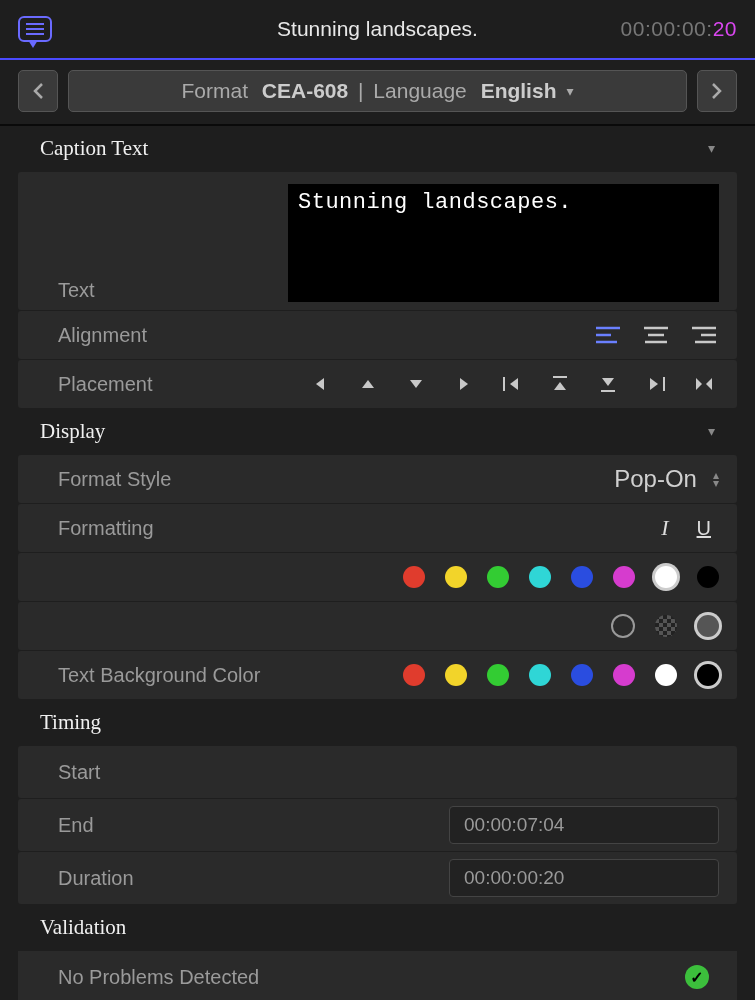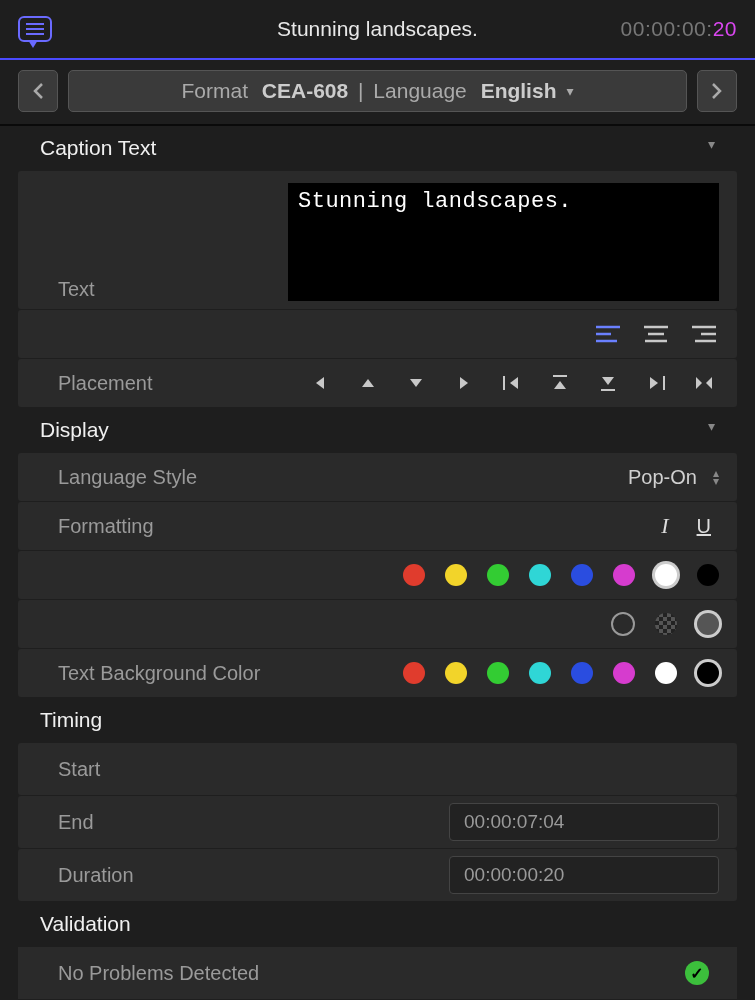--- a/index.html
+++ b/index.html
@@ -89,22 +89,23 @@
     gap: 4px;
   }
   .format-dropdown .bold { color: #ccc; font-weight: 600; }
   .chev-down { margin-left: 6px; font-size: 14px; }
 
   .section-header {
     padding: 10px 40px 10px 40px;
     color: #f0f0f0;
     font-size: 21px;
     display: flex;
-    align-items: flex-start;
+    align-items: center;
     justify-content: space-between;
+    font-family: Liberation Serif, serif;
   }
   .section-header .chev { color: #888; font-size: 14px; }
 
   .row {
     display: flex;
     align-items: center;
     padding: 8px 18px 8px 40px;
     min-height: 48px;
     background: #2a2a2a;
     margin: 1px 18px;
@@ -149,21 +150,21 @@
     align-items: center;
     justify-content: center;
     color: #c8c8c8;
     margin-left: 10px;
   }
   .align-btn.active { color: #6a80ff; }
   .align-btn svg, .place-btn svg { display:block; }
 
   .display-style-val {
     color: #d0d0d0;
-    font-size: 20px;
+    font-size: 24px;
     margin-right: 2px;
   }
   .updown {
     color: #888;
     font-size: 12px;
     line-height: 8px;
     display: flex;
     flex-direction: column;
     margin-left: 6px;
   }
@@ -276,20 +277,21 @@
   <span>Caption Text</span>
   <span class="chev">▾</span>
 </div>
 
 <div class="row text-row">
   <div class="row-label">Text</div>
   <textarea class="text-editor" style="">Stunning landscapes.</textarea>
 </div>
 
 <div class="row">
+  <div class="row-label">Alignment</div>
   <div class="row-content">
     <span class="align-btn active">
       <svg width="26" height="20">
           <g stroke="#6a80ff" stroke-width="2.5">
             <line x1="1" y1="3" x2="25" y2="3"></line>
             <line x1="1" y1="10" x2="16" y2="10"></line>
             <line x1="1" y1="17" x2="22" y2="17"></line>
           </g>
         </svg>
     </span>
@@ -369,21 +371,21 @@
       </span>
   </div>
 </div>
 
 <div class="section-header">
   <span>Display</span>
   <span class="chev">▾</span>
 </div>
 
 <div class="row">
-  <div class="row-label">Language Style</div>
+  <div class="row-label">Format Style</div>
   <div class="row-content">
     <span class="display-style-val">Pop-On</span>
     <span class="updown">
         <span>▴</span>
         <span>▾</span>
       </span>
   </div>
 </div>
 
 <div class="row">

